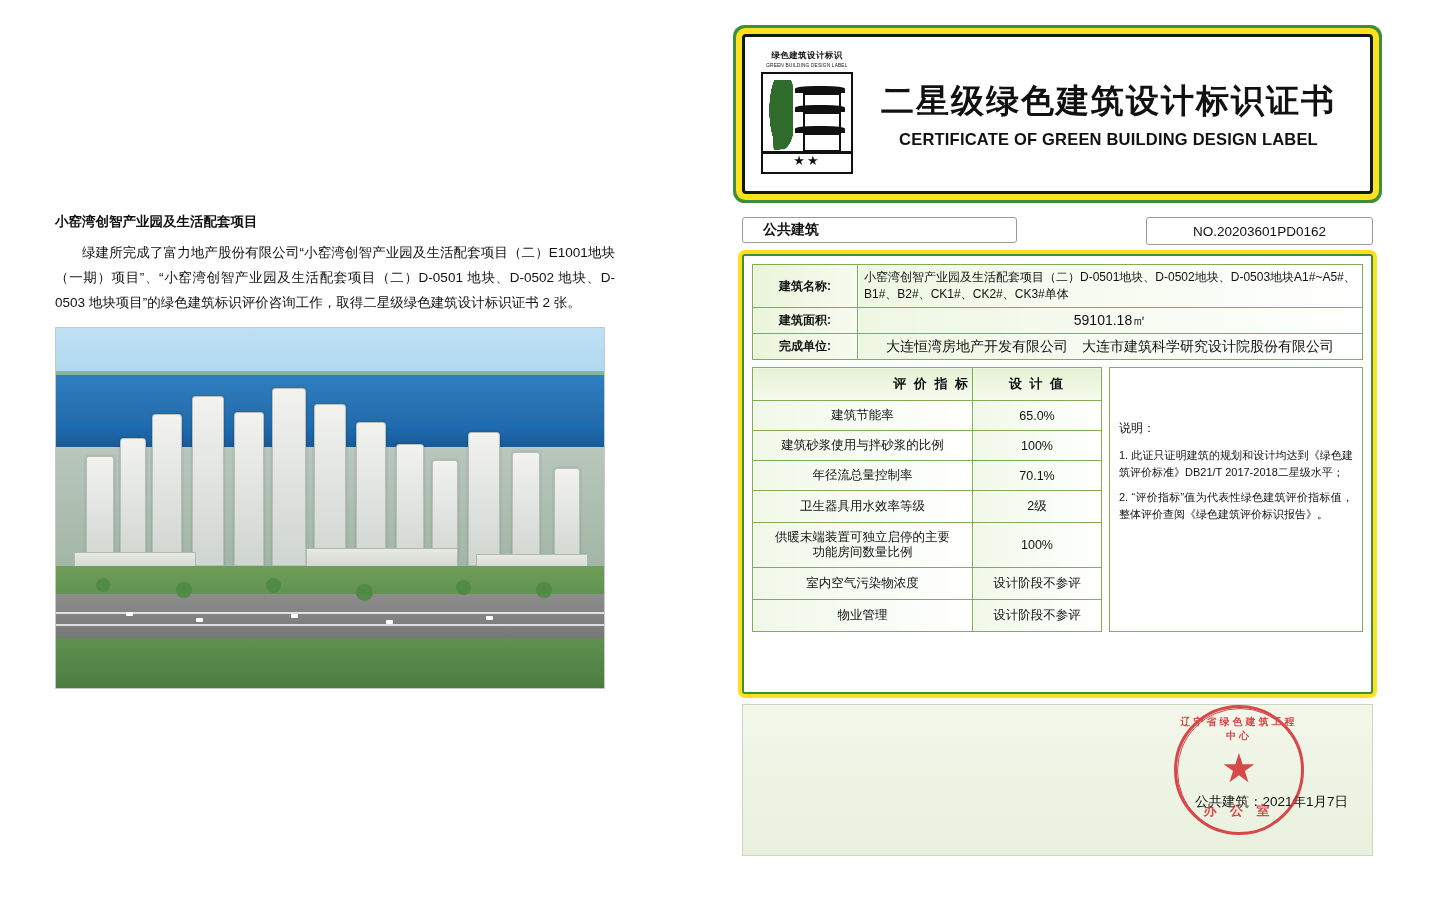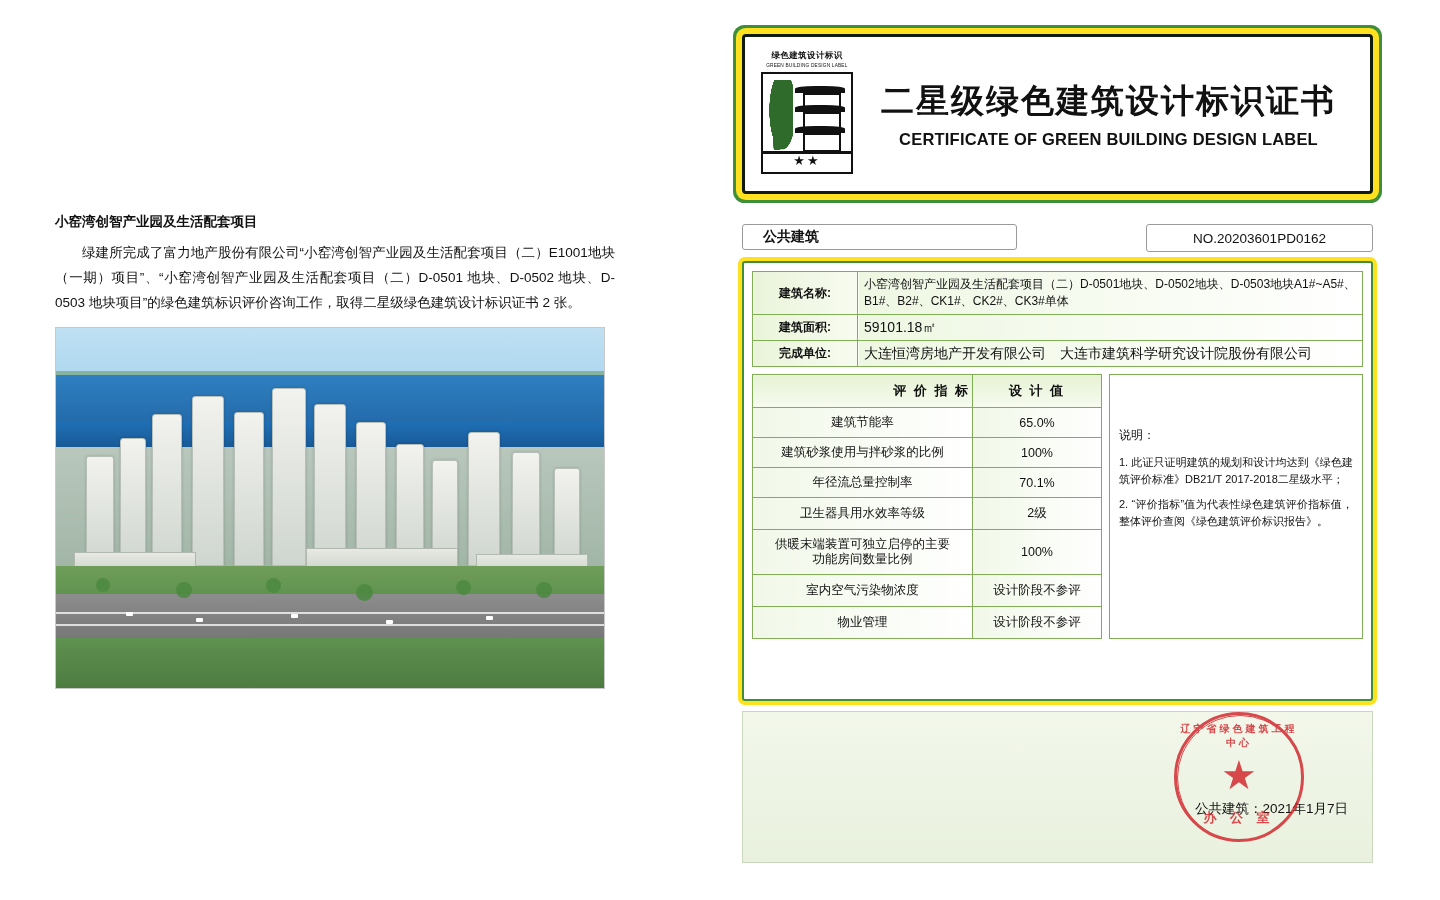--- a/index.html
+++ b/index.html
@@ -59,37 +59,37 @@
        border-radius:60% 10% 60% 10%;background:#2f6b2a;}
   .pagoda{position:absolute;left:32px;top:12px;width:50px;height:62px;}
   .pg-roof{position:absolute;left:0;width:100%;height:7px;background:#111;border-radius:40% 40% 0 0;}
   .pg-body{position:absolute;left:8px;width:34px;background:#fff;border:2px solid #111;}
   .star-row{position:absolute;left:0;bottom:4px;width:100%;text-align:center;font-size:13px;color:#111;letter-spacing:2px;}
   .emblem-base{position:absolute;left:0;bottom:18px;width:100%;height:3px;background:#111;}
   .header-text{flex:1;text-align:center;padding-left:6px;}
   .cert-title-cn{font-size:33px;font-weight:bold;letter-spacing:2px;color:#111;font-family:"Liberation Serif","DejaVu Serif",serif;}
   .cert-title-en{margin-top:6px;font-size:16.5px;font-weight:bold;letter-spacing:.2px;color:#111;}
 
-  .subrow{display:flex;justify-content:space-between;margin-top:30px;}
+  .subrow{display:flex;justify-content:space-between;margin-top:23px;}
   .sub-left{width:275px;height:26px;border:1px solid #9a9a9a;border-radius:3px;
      background:#fff;display:flex;align-items:center;padding-left:20px;box-sizing:border-box;
      font-size:14px;font-weight:bold;color:#111;}
   .sub-right{width:225px;height:26px;border:1px solid #9a9a9a;border-radius:3px;background:#fff;
      display:flex;align-items:center;justify-content:center;font-size:13.5px;color:#111;}
 
   .cert-body{
     margin-top:9px;height:440px;border:2px solid #3f8f3a;border-radius:3px;
     box-shadow:0 0 0 4px #ffe11f;background:#fff;box-sizing:border-box;padding:8px;
   }
   .info-table{width:100%;border-collapse:collapse;}
   .info-table td{border:1px solid #7fae54;padding:4px 6px;font-size:12px;color:#111;vertical-align:middle;}
   .info-label{width:92px;text-align:center;font-weight:bold;font-size:14px;
      background:linear-gradient(90deg,#eaf4da,#f7fbf0);}
   .info-value{background:linear-gradient(90deg,#eef7e2,#ffffff);font-size:12.5px;line-height:17px;}
-  .info-value.big{font-size:14px;}
+  .info-value.big{font-size:14px;text-align:center;}
 
   .lower{display:flex;margin-top:7px;gap:7px;}
   .eval-table{border-collapse:collapse;width:350px;}
   .eval-table th,.eval-table td{border:1px solid #7fae54;font-size:12.5px;color:#111;text-align:center;}
   .eval-table th{background:linear-gradient(#e6f2d5,#f6fbef);font-weight:bold;font-size:13px;padding:7px 2px;letter-spacing:2px;}
   .eval-table td{padding:7px 3px;background:linear-gradient(90deg,#f1f8e8,#ffffff);}
   .eval-table td.name{text-align:center;line-height:15px;}
   .note-box{flex:1;border:1px solid #7fae54;background:#fff;padding:8px 9px;box-sizing:border-box;}
   .note-title{font-size:12px;color:#111;margin:44px 0 10px 0;}
   .note-item{font-size:11px;color:#111;line-height:17px;margin-bottom:8px;text-align:justify;}

